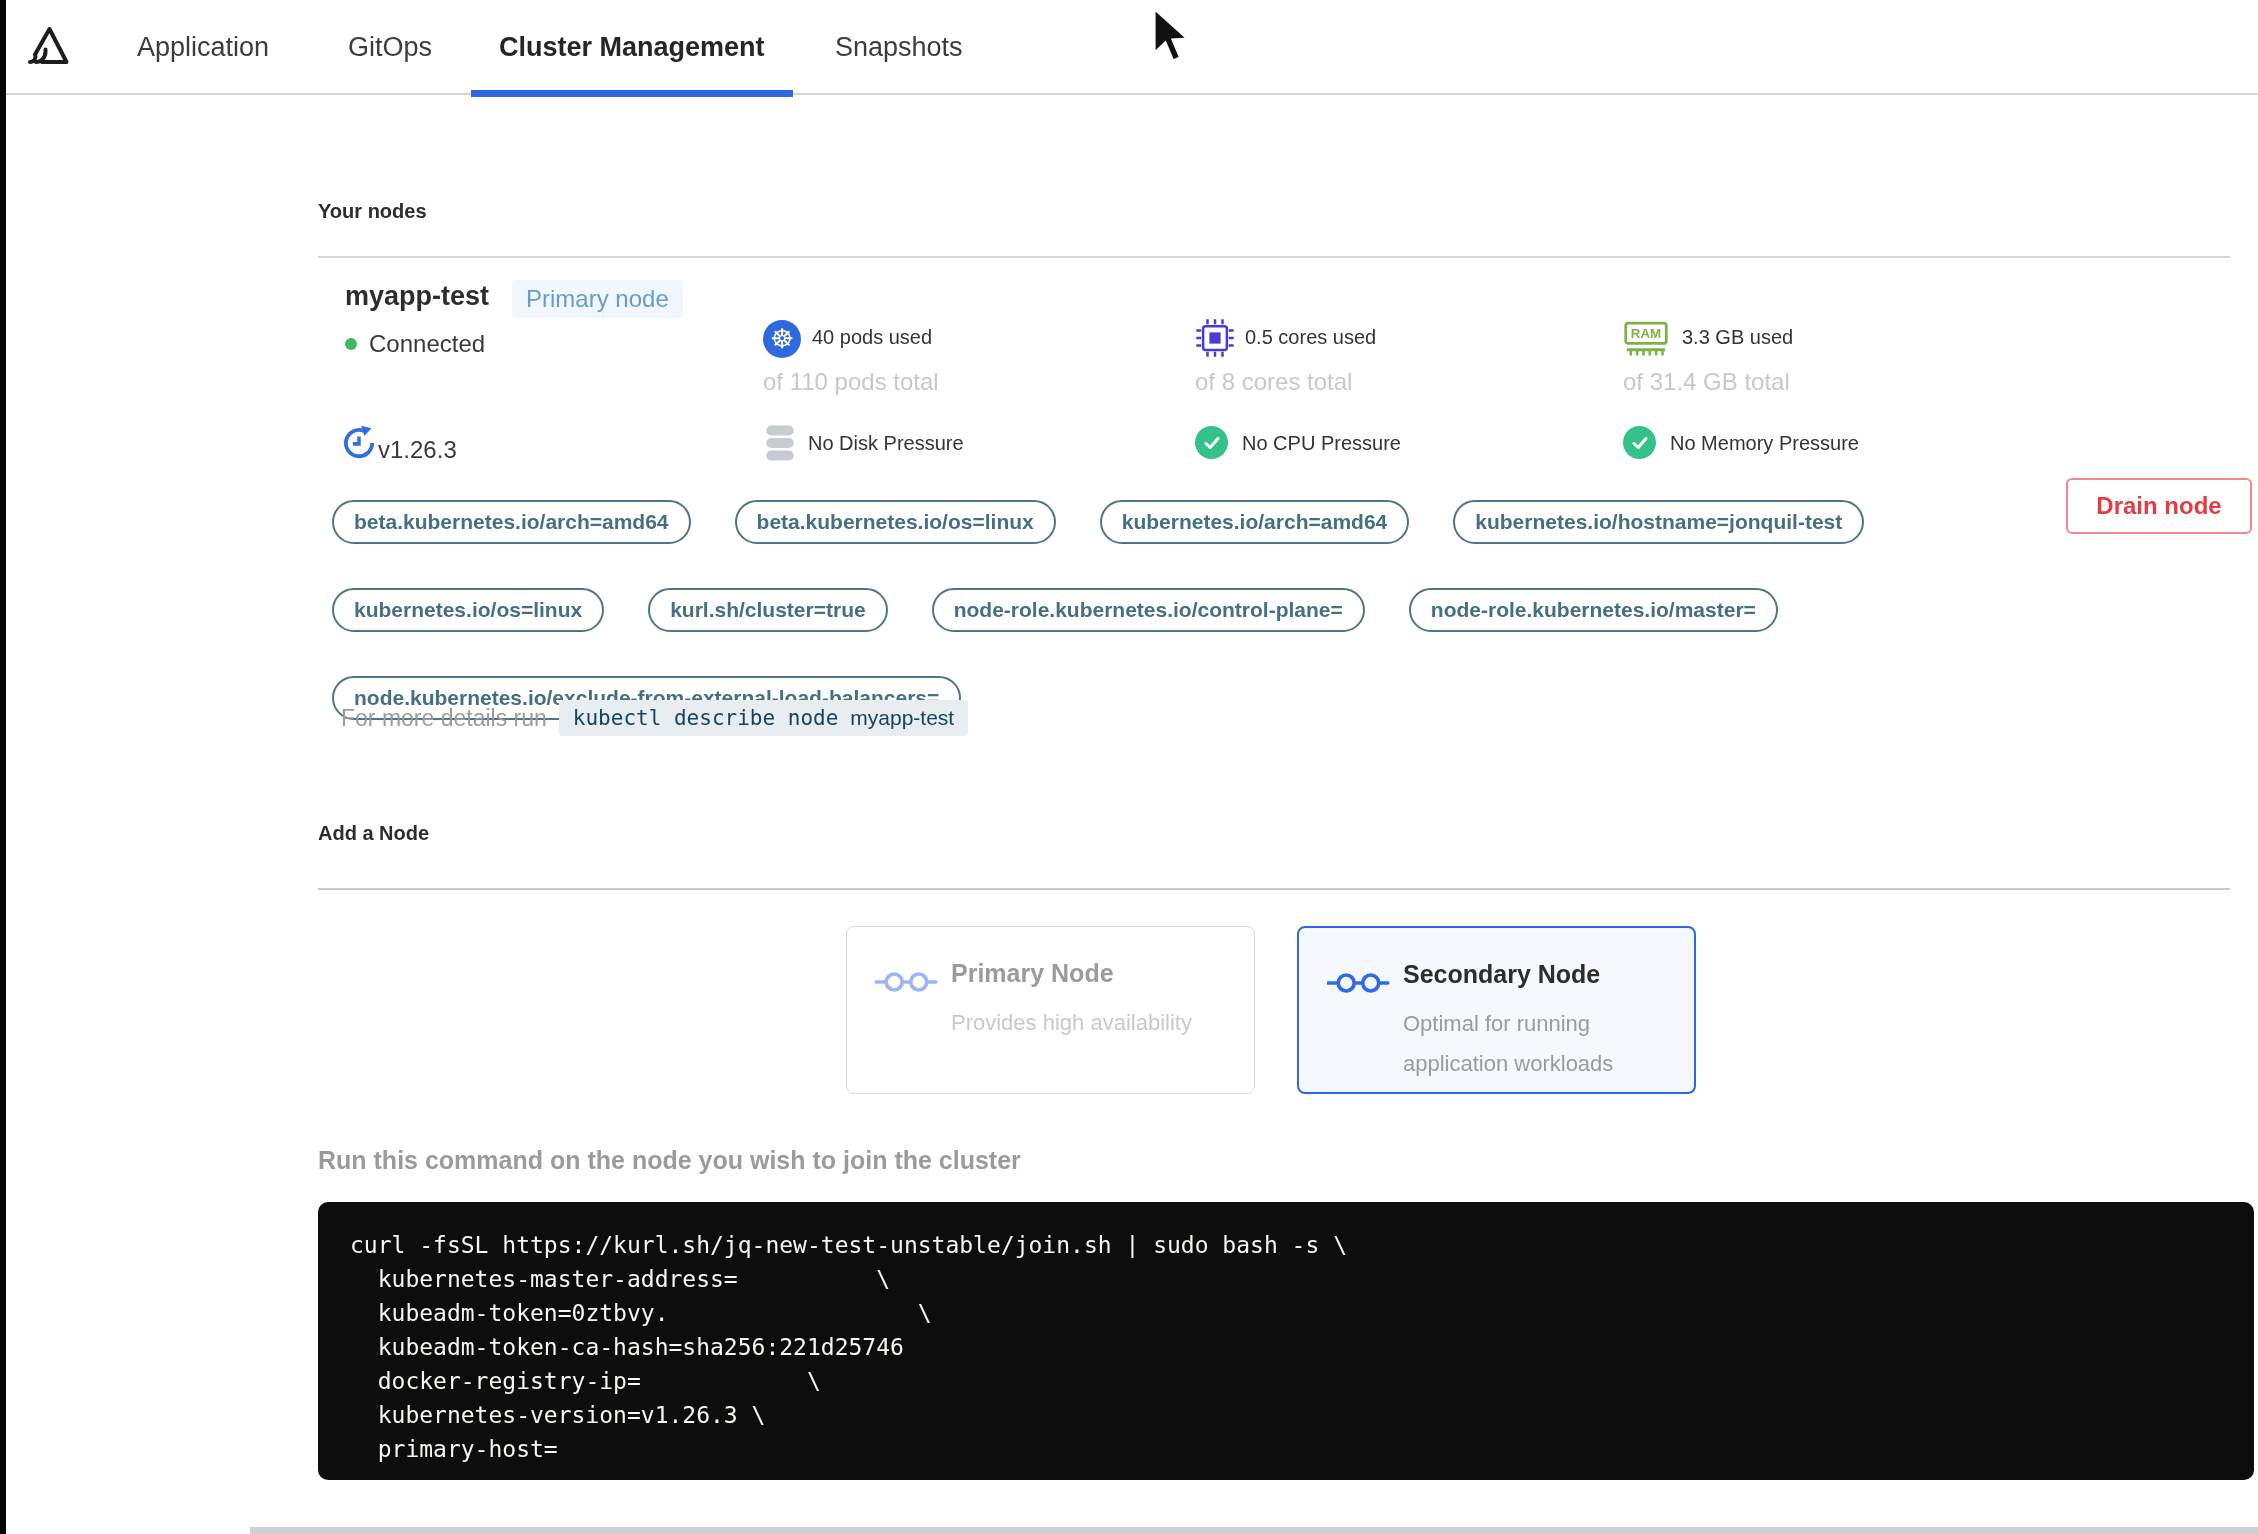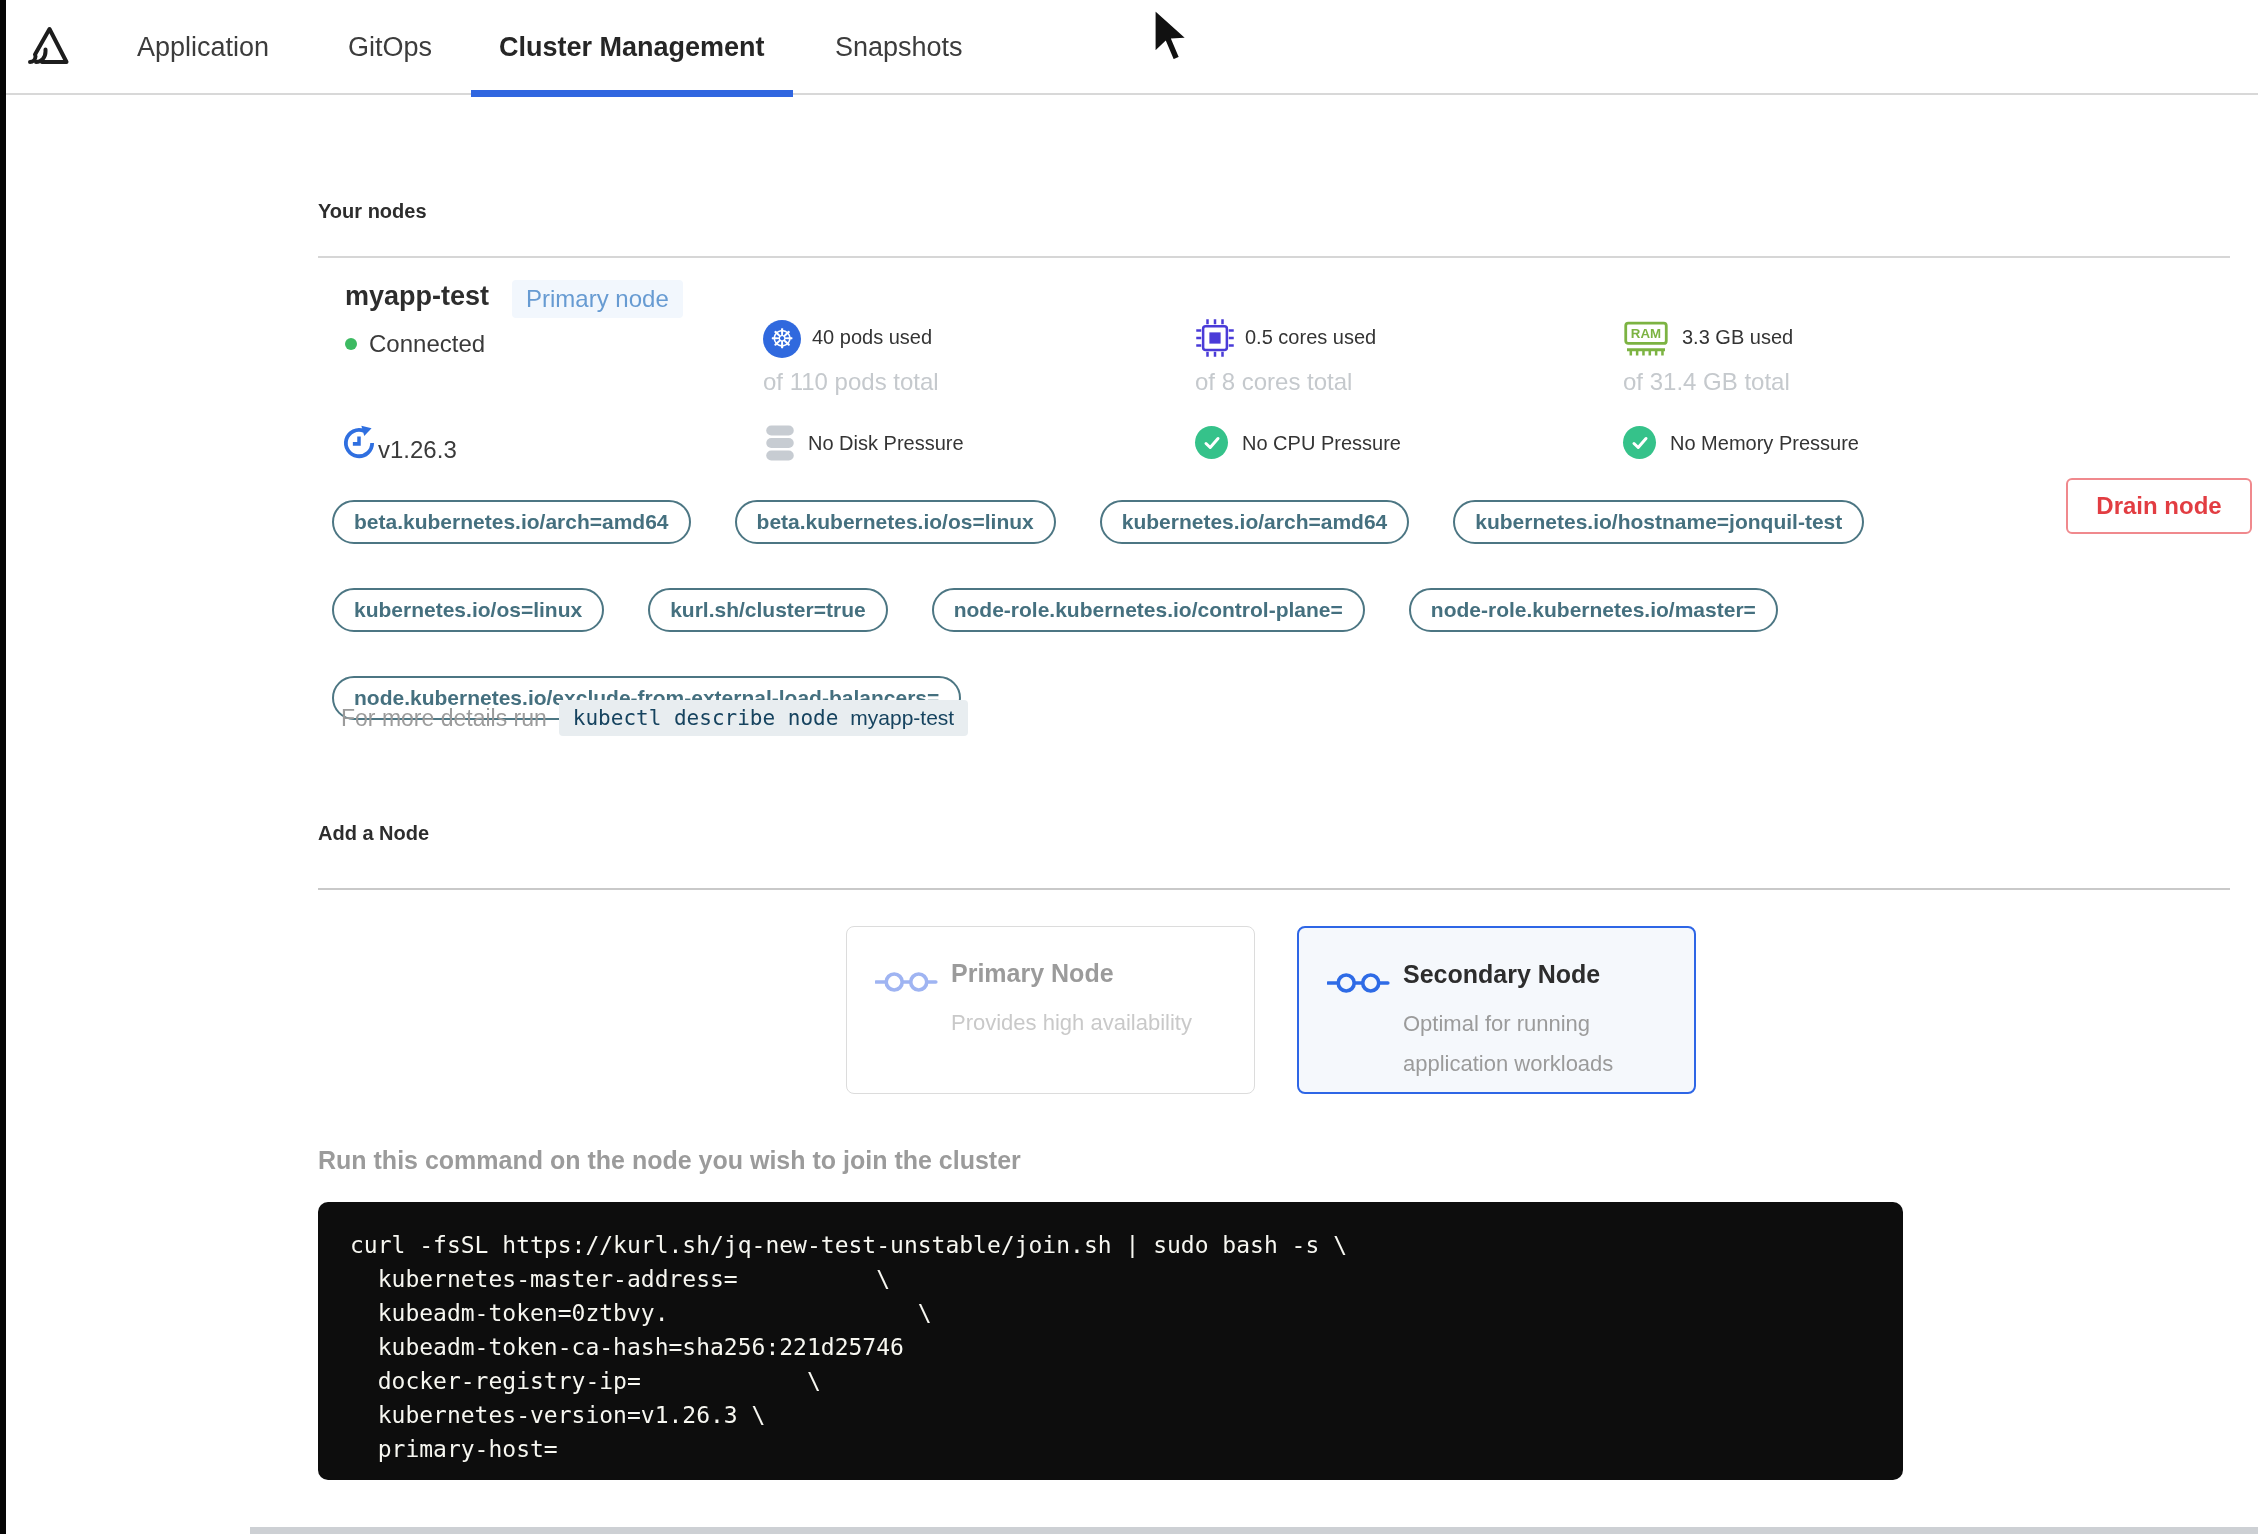--- a/index.html
+++ b/index.html
@@ -51,21 +51,21 @@
   .card.secondary { left:1297px; width:399px; border:2px solid #2e66e6; background:#f5f8fc; }
   .card .nicon { position:absolute; left:28px; top:42px; }
   .card .title { position:absolute; left:104px; top:32px; font-size:25px; font-weight:600; }
   .card .desc { position:absolute; left:104px; top:76px; width:290px; font-size:22px; line-height:40px; }
   .card.primary .title { color:#9b9b9b; }
   .card.primary .desc { color:#c9c9c9; }
   .card.secondary .title { color:#2d2d2d; }
   .card.secondary .desc { color:#9b9b9b; }
 
   .run-label { left:318px; top:1146px; font-size:25px; font-weight:600; color:#9b9b9b; }
-  .code-block { left:318px; top:1202px; width:1585px; height:278px; background:#0d0d0d; border-radius:10px; }
+  .code-block { left:318px; top:1202px; width:1936px; height:278px; background:#0d0d0d; border-radius:10px; }
   .code-block pre { margin:0; padding:26px 32px; font-family:"DejaVu Sans Mono", monospace; font-size:23px; line-height:34px; color:#f7f7f1; white-space:pre; }
   .copy-link { left:318px; top:1582px; font-size:23px; font-weight:600; color:#2f66e0; cursor:pointer; }
 </style>
 </head>
 <body>
 
 <div class="abs left-strip"></div>
 <div class="abs bottom-bar"></div>
 
 <div class="abs nav">

